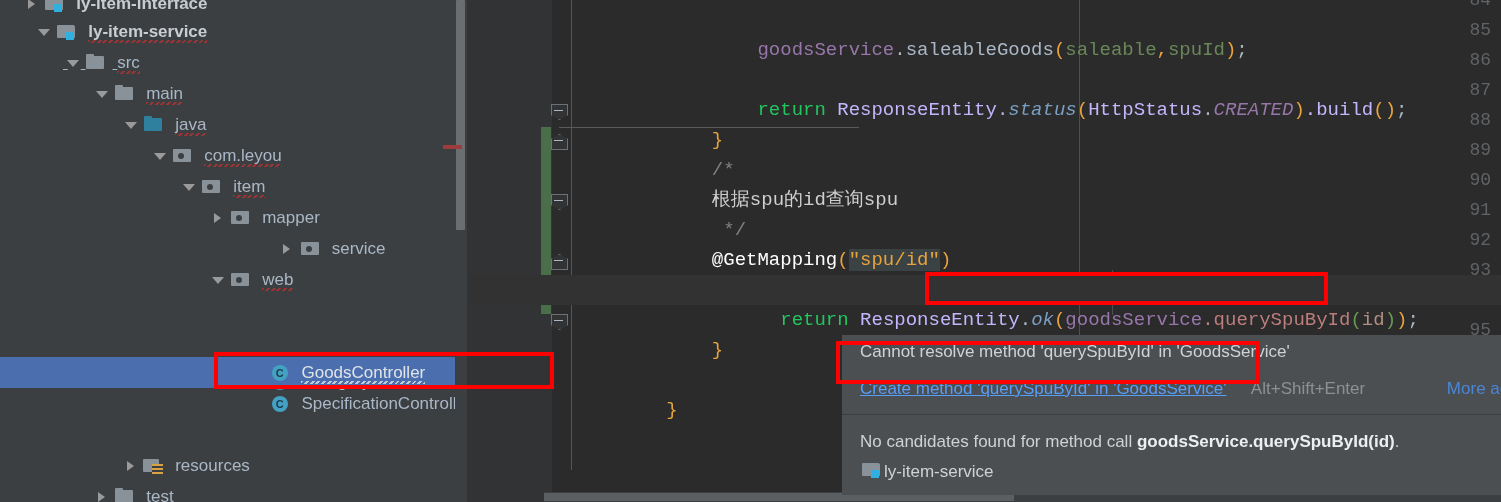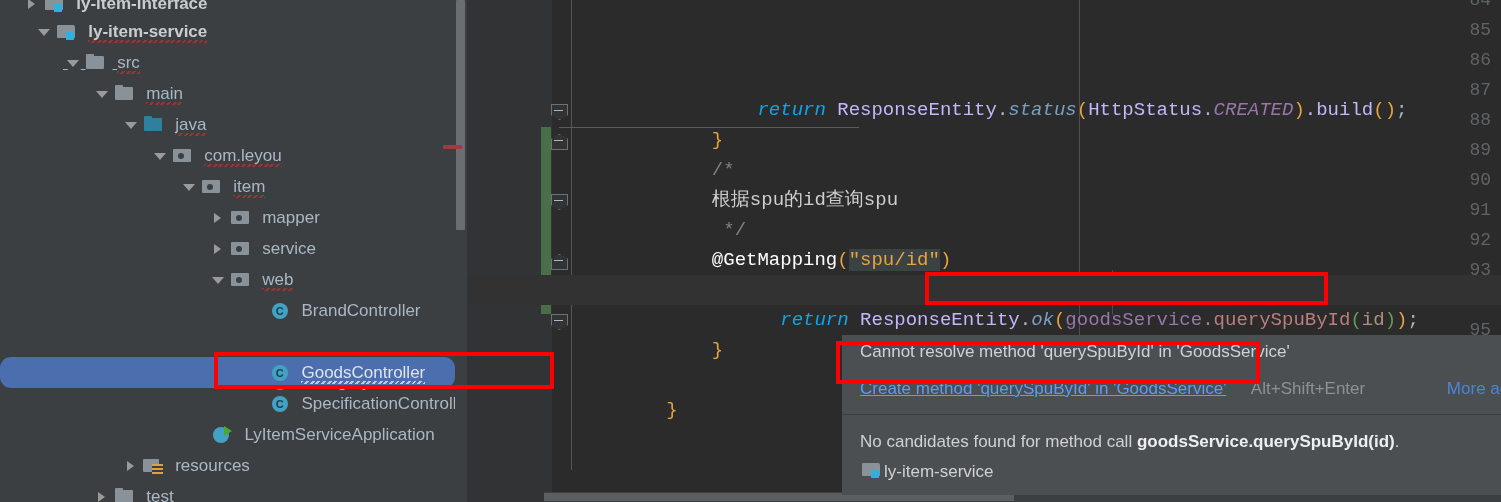--- a/index.html
+++ b/index.html
@@ -14,21 +14,21 @@
   
   #project-tree {
     position: absolute; left: 0; top: 0; width: 455px; height: 502px;
     background: #3c3f41; overflow: hidden;
   }
   .tree-row {
     position: relative; height: 31px; line-height: 31px;
     white-space: nowrap; font-size: 17px; color: #a9b7c6;
     font-family: "Liberation Sans", sans-serif;
   }
-  .tree-row.selected { background: #4b6eaf; border-radius: 11px; }
+  .tree-row.selected { background: #4b6eaf; }
   .tree-row .arrow {
     display: inline-block; width: 13px; height: 31px;
     vertical-align: top; position: relative;
   }
   .arrow.collapsed::after {
     content: ""; position: absolute; left: 1px; top: 11px;
     border-left: 7px solid #9a9a9a;
     border-top: 5px solid transparent; border-bottom: 5px solid transparent;
   }
   .arrow.expanded::after {
@@ -192,21 +192,21 @@
     position: absolute; left: 108px; top: 0; width: 926px; height: 502px;
     font-family: "Liberation Mono", monospace; font-size: 19px;
     white-space: pre;
   }
   .cl { position: absolute; left: 0; height: 30px; line-height: 30px; }
   .cl.currentline {
     left: -108px; width: 1034px; background: #323232;
   }
   .cl.currentline .inner { position: absolute; left: 108px; top: 0; }
   .t-kw2     { color: #2bb3c1; }
-  .t-ret     { color: #0ea5e9; font-style: italic; }
+  .t-ret     { color: #22c55e; }
   .t-field   { color: #9876aa; }
   .t-static  { color: #7a9ec2; font-style: italic; }
   .t-cls     { color: #c4b5fd; }
   .t-cls2    { color: #1f6fe0; }
   .t-gen     { color: #e8a33d; }
   .t-anno    { color: #ffffff; }
   .t-str     { color: #e8a33d; }
   .t-strbg   { background: #3b4244; }
   .t-param   { color: #b08f7f; }
   .t-const   { color: #9876aa; font-style: italic; }
@@ -348,63 +348,53 @@
       <span class="tree-label typo">com.leyou</span>
     </div>
 
     <div class="tree-row" style="position:absolute;top:202px;left:0;width:455px;">
       <span style="display:inline-block;width:208px"></span>
       <span class="arrow collapsed"></span>
       <span class="ico package"></span>
       <span class="tree-label">mapper</span>
     </div>
 
-    <div class="tree-row" style="position:absolute;top:233px;left:0;width:455px;">
+    <div class="tree-row" style="position:absolute;top:233px;left:0;width:455px;text-align:center;">
       <span style="display:inline-block;width:208px"></span>
       <span class="arrow collapsed"></span>
       <span class="ico package"></span>
       <span class="tree-label">service</span>
     </div>
 
     <div class="tree-row" style="position:absolute;top:264px;left:0;width:455px;">
       <span style="display:inline-block;width:208px"></span>
       <span class="arrow expanded"></span>
       <span class="ico package"></span>
       <span class="tree-label typo">web</span>
     </div>
 
-    <div class="tree-row" style="position:absolute;top:295px;left:0;width:455px;">
-      <span style="display:inline-block;width:265px"></span>
-      <span class="ico javaclass"></span>
-      <span class="tree-label">BrandController</span>
-    </div>
 
     <div class="tree-row" style="position:absolute;top:326px;left:0;width:455px;margin-top:40px;">
       <span style="display:inline-block;width:265px"></span>
       <span class="ico javaclass"></span>
       <span class="tree-label">CategoryController</span>
     </div>
 
     <div class="tree-row selected" style="position:absolute;top:357px;left:0;width:455px;">
       <span style="display:inline-block;width:265px"></span>
       <span class="ico javaclass"></span>
       <span class="tree-label typo-light" style="color:#e0e4e7">GoodsController</span>
     </div>
 
     <div class="tree-row" style="position:absolute;top:388px;left:0;width:455px;">
       <span style="display:inline-block;width:265px"></span>
       <span class="ico javaclass"></span>
       <span class="tree-label">SpecificationControll</span>
     </div>
 
-    <div class="tree-row" style="position:absolute;top:419px;left:0;width:455px;">
-      <span style="display:inline-block;width:208px"></span>
-      <span class="ico runclass"></span>
-      <span class="tree-label">LyItemServiceApplication</span>
-    </div>
 
     <div class="tree-row" style="position:absolute;top:450px;left:0;width:455px;">
       <span style="display:inline-block;width:121px"></span>
       <span class="arrow collapsed"></span>
       <span class="ico resources"></span>
       <span class="tree-label">resources</span>
     </div>
 
     <div class="tree-row" style="position:absolute;top:481px;left:0;width:455px;">
       <span style="display:inline-block;width:92px"></span>
@@ -446,20 +436,23 @@
 
     <div class="fold up" style="top:104px"></div>
     <div class="fold down" style="top:134px"></div>
     <div class="fold up" style="top:194px"></div>
     <div class="fold down" style="top:254px"></div>
     <div class="fold up" style="top:314px"></div>
 
     <div id="code">
 
       
+      <div class="cl" style="top:5px">
+        <span class="t-plain">        </span><span class="t-field">goodsService</span><span class="t-plain">.</span><span class="t-plain">saleableGoods</span><span class="t-punc">(</span><span class="t-green">saleable</span><span class="t-punc">,</span><span class="t-green">spuId</span><span class="t-punc">)</span><span class="t-plain">;</span>
+      </div>
 
       
       <div class="cl" style="top:65px">
         <span class="t-plain">        </span><span class="t-ret">return</span><span class="t-plain"> </span><span class="t-cls">ResponseEntity</span><span class="t-plain">.</span><span class="t-static">status</span><span class="t-punc">(</span><span class="t-cls">HttpStatus</span><span class="t-plain">.</span><span class="t-const">CREATED</span><span class="t-punc">)</span><span class="t-cls">.</span><span class="t-cls">build</span><span class="t-punc">()</span><span class="t-plain">;</span>
       </div>
 
       
       <div class="cl" style="top:95px">
         <span class="t-brace">    }</span>
       </div>

